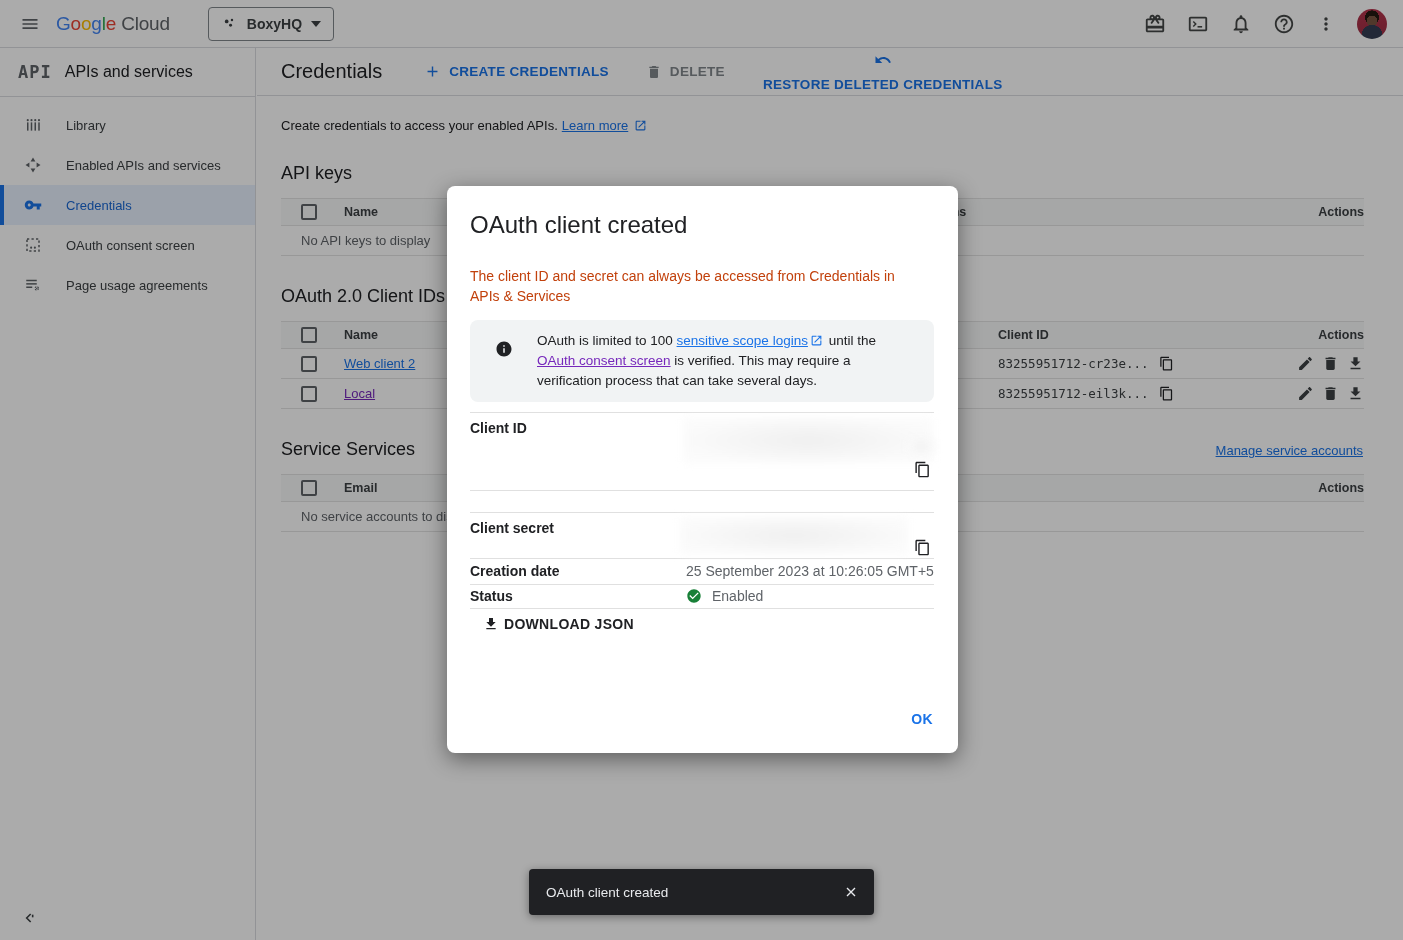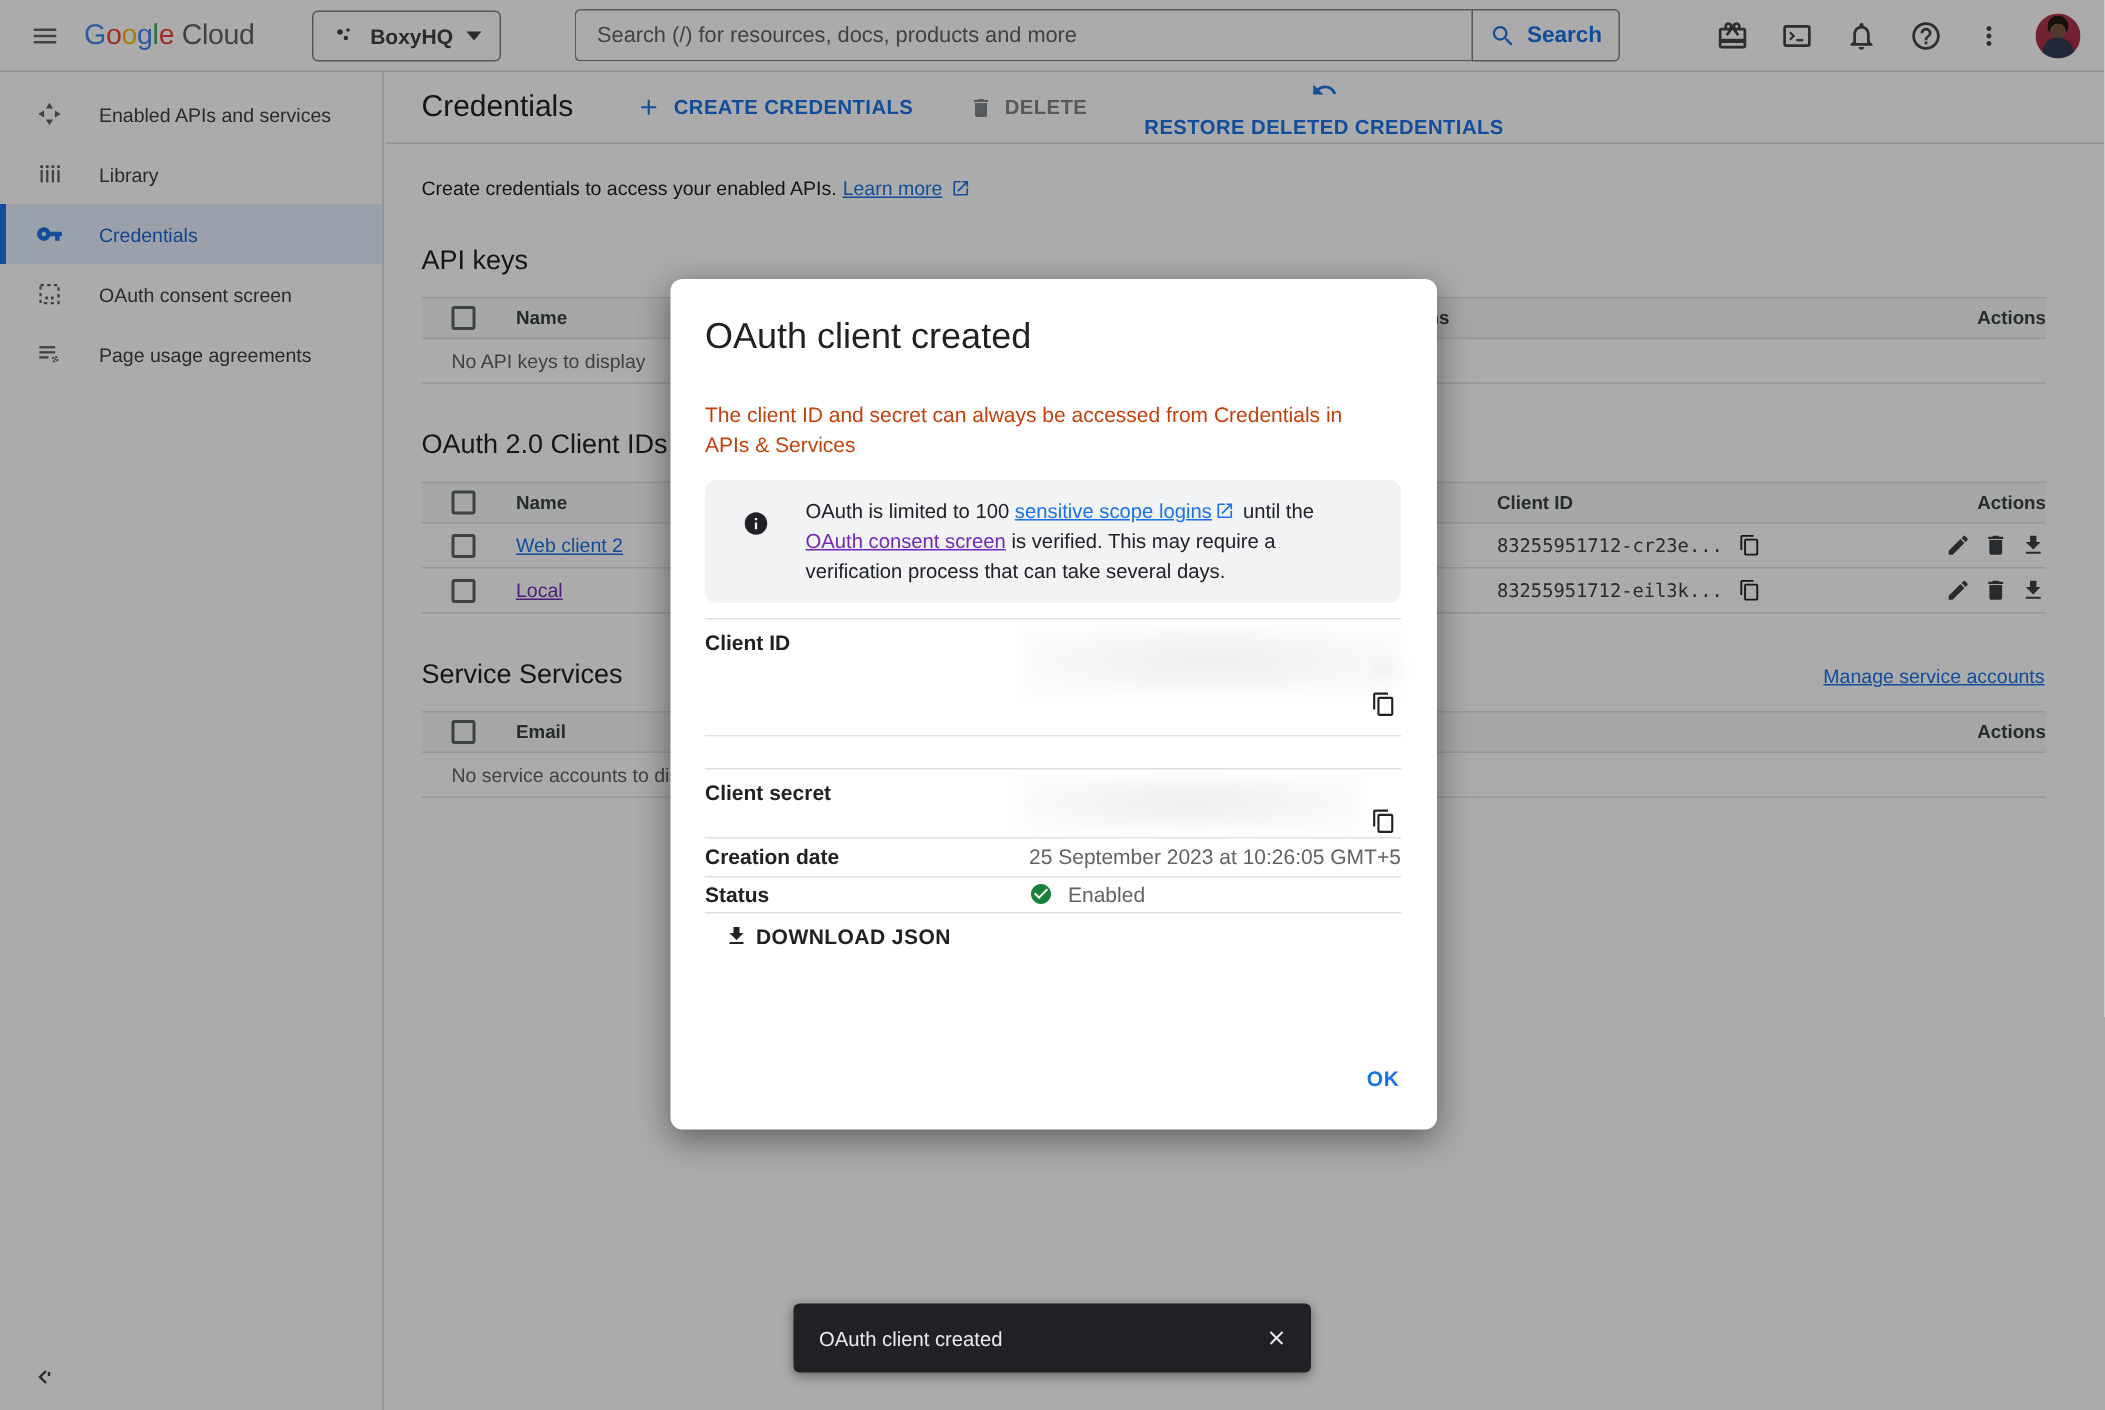--- a/index.html
+++ b/index.html
@@ -148,31 +148,20 @@
       <span class="icon">
         <svg width="17" height="17" viewBox="0 0 24 24" fill="#3c4043">
             <circle cx="8" cy="9" r="2.6"></circle>
             <circle cx="15.5" cy="7" r="1.7"></circle>
             <circle cx="13.5" cy="14.5" r="2.1"></circle>
           </svg>
       </span>
       <span class="pname">BoxyHQ</span>
       <span class="caret"></span>
     </div>
-    <div class="searchwrap">
-      <input class="search-field" placeholder="Search (/) for resources, docs, products and more" style="">
-      <div class="search-btn">
-        <span class="icon">
-          <svg width="18" height="18" viewBox="0 0 24 24" fill="currentColor">
-              <path d="M15.5 14h-.79l-.28-.27C15.41 12.59 16 11.11 16 9.5 16 5.91 13.09 3 9.5 3S3 5.91 3 9.5 5.91 16 9.5 16c1.61 0 3.09-.59 4.23-1.57l.27.28v.79l5 4.99L20.49 19l-4.99-5zm-6 0C7.01 14 5 11.99 5 9.5S7.01 5 9.5 5 14 7.01 14 9.5 11.99 14 9.5 14z"></path>
-            </svg>
-        </span>
-        <span>Search</span>
-      </div>
-    </div>
     <div class="tb-icons">
       <span class="tb-ic icon">
         <svg width="22" height="22" viewBox="0 0 24 24" fill="currentColor">
             <path d="M20 6h-2.18c.11-.31.18-.65.18-1 0-1.66-1.34-3-3-3-1.05 0-1.96.54-2.5 1.35l-.5.67-.5-.68C10.96 2.54 10.05 2 9 2 7.34 2 6 3.34 6 5c0 .35.07.69.18 1H4c-1.11 0-1.99.89-1.99 2L2 19c0 1.11.89 2 2 2h16c1.11 0 2-.89 2-2V8c0-1.11-.89-2-2-2zm-5-2c.55 0 1 .45 1 1s-.45 1-1 1-1-.45-1-1 .45-1 1-1zM9 4c.55 0 1 .45 1 1s-.45 1-1 1-1-.45-1-1 .45-1 1-1zm11 15H4v-2h16v2zm0-5H4V8h5.08L7 10.83 8.62 12 11 8.76l1-1.36 1 1.36L15.38 12 17 10.83 14.92 8H20v6z"></path>
           </svg>
       </span>
       <span class="tb-ic icon">
         <svg width="22" height="22" viewBox="0 0 24 24" fill="currentColor">
             <path d="M20 4H4c-1.1 0-2 .9-2 2v12c0 1.1.9 2 2 2h16c1.1 0 2-.9 2-2V6c0-1.1-.9-2-2-2zm0 14H4V6h16v12z"></path>
             <path d="M7.4 15.3l3.3-3.3-3.3-3.3-1.1 1.1 2.2 2.2-2.2 2.2z"></path>
@@ -192,43 +181,47 @@
       <span class="tb-ic icon">
         <svg width="20" height="20" viewBox="0 0 24 24" fill="currentColor">
             <path d="M12 8c1.1 0 2-.9 2-2s-.9-2-2-2-2 .9-2 2 .9 2 2 2zm0 2c-1.1 0-2 .9-2 2s.9 2 2 2 2-.9 2-2-.9-2-2-2zm0 6c-1.1 0-2 .9-2 2s.9 2 2 2 2-.9 2-2-.9-2-2-2z"></path>
           </svg>
       </span>
       <span class="avatar"></span>
     </div>
   </div>
 
   <div class="sidebar">
+    <div class="sb-header">
+      <span class="sb-logo">API</span>
+      <span class="sb-title">APIs and services</span>
+    </div>
     <div class="sb-nav">
-      <div class="sb-item">
-        <span class="icon">
-          <svg width="18" height="18" viewBox="0 0 24 24" fill="currentColor">
-              <path d="M12 2l3.2 5.2H8.8zM22 12l-5.2 3.2V8.8zM12 22l-3.2-5.2h6.4zM2 12l5.2-3.2v6.4z"></path>
-            </svg>
-        </span>
-        <span>Enabled APIs and services</span>
-      </div>
       <div class="sb-item">
         <span class="icon">
           <svg width="18" height="18" viewBox="0 0 24 24" fill="currentColor">
               <circle cx="5" cy="5.5" r="1.4"></circle>
               <circle cx="10" cy="5.5" r="1.4"></circle>
               <circle cx="15" cy="5.5" r="1.4"></circle>
               <circle cx="20" cy="5.5" r="1.4"></circle>
               <rect x="4" y="8.5" width="2" height="11"></rect>
               <rect x="9" y="8.5" width="2" height="11"></rect>
               <rect x="14" y="8.5" width="2" height="11"></rect>
               <rect x="19" y="8.5" width="2" height="11"></rect>
             </svg>
         </span>
         <span>Library</span>
+      </div>
+      <div class="sb-item">
+        <span class="icon">
+          <svg width="18" height="18" viewBox="0 0 24 24" fill="currentColor">
+              <path d="M12 2l3.2 5.2H8.8zM22 12l-5.2 3.2V8.8zM12 22l-3.2-5.2h6.4zM2 12l5.2-3.2v6.4z"></path>
+            </svg>
+        </span>
+        <span>Enabled APIs and services</span>
       </div>
       <div class="sb-item selected">
         <span class="icon">
           <svg width="18" height="18" viewBox="0 0 24 24" fill="currentColor">
               <path d="M12.65 10C11.83 7.67 9.61 6 7 6c-3.31 0-6 2.69-6 6s2.69 6 6 6c2.61 0 4.83-1.67 5.65-4H17v4h4v-4h2v-4H12.65zM7 14c-1.1 0-2-.9-2-2s.9-2 2-2 2 .9 2 2-.9 2-2 2z"></path>
             </svg>
         </span>
         <span>Credentials</span>
       </div>
       <div class="sb-item">

